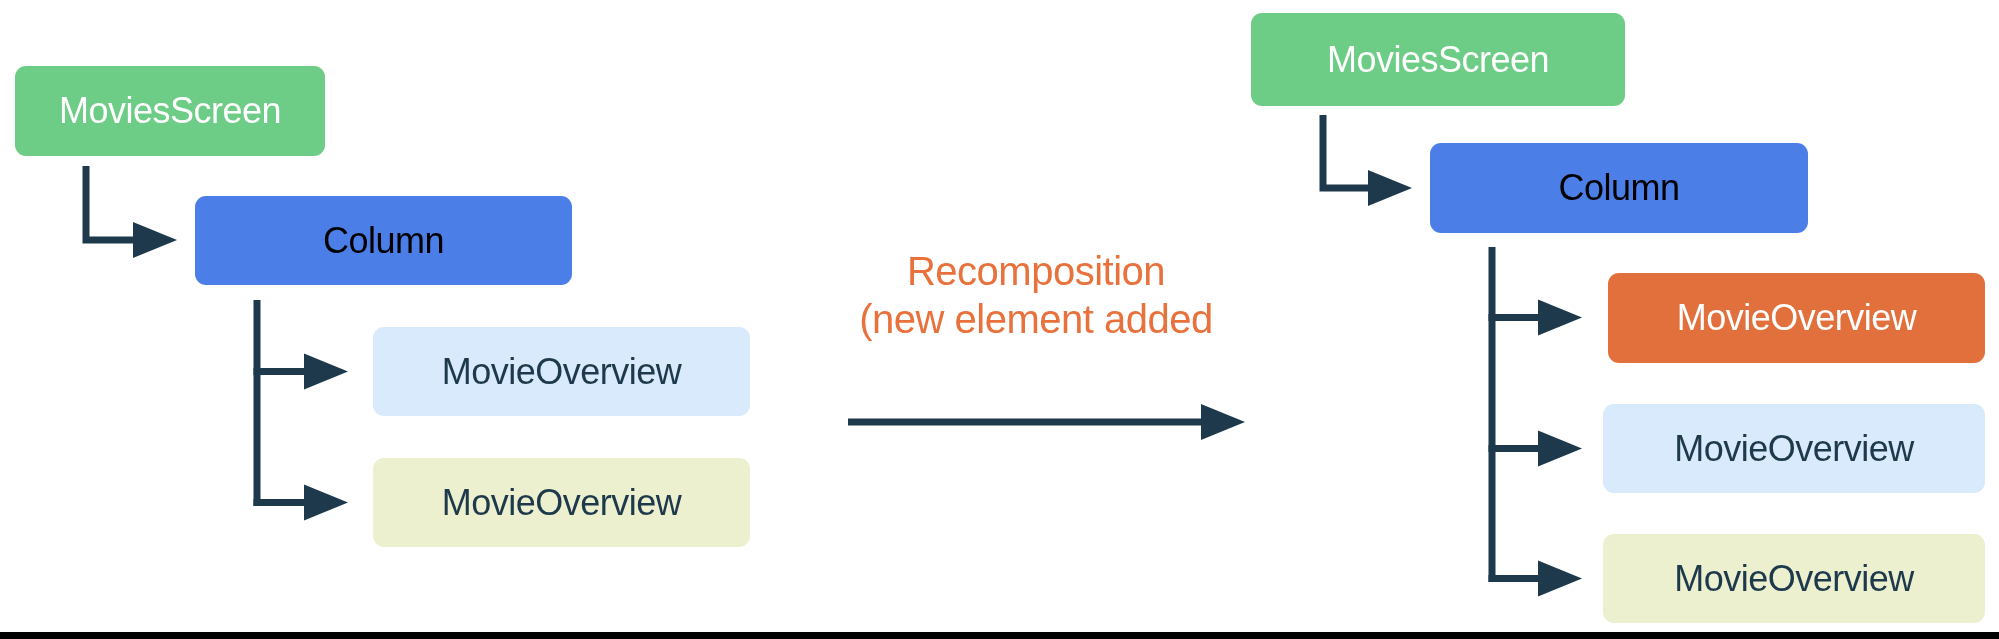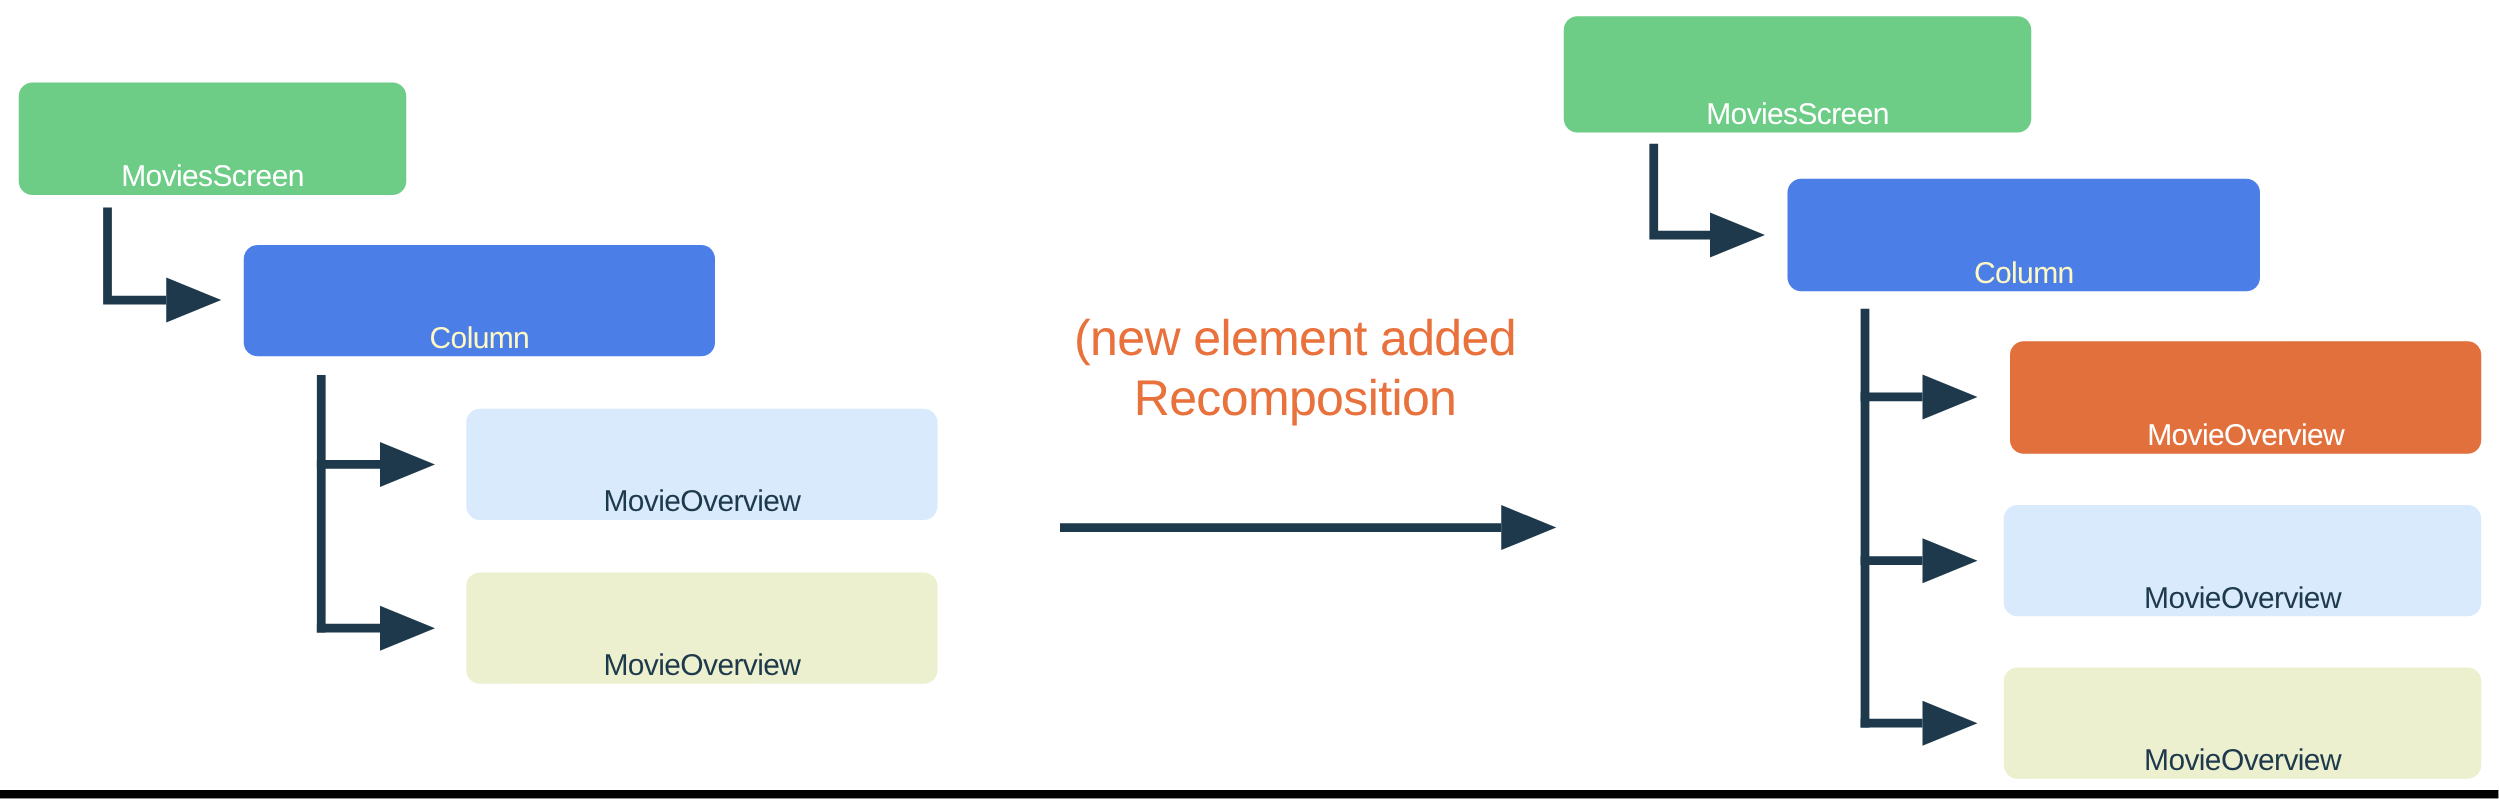--- a/index.html
+++ b/index.html
@@ -17,30 +17,30 @@
   }
   .connector-layer {
     position: absolute;
     left: 0; top: 0;
     width: 1999px;
     height: 639px;
   }
   .node {
     position: absolute;
     display: flex;
-    align-items: flex-end;
+    align-items: center;
     justify-content: center;
     border-radius: 11px;
-    font-size: 24px;
+    font-size: 36px;
     font-weight: 500;
     letter-spacing: -0.5px;
     white-space: nowrap;
   }
   .node-green  { background: #6DCC86; color: #ffffff; }
-  .node-blue   { background: #4C7EE8; color: #fef9c3; }
+  .node-blue   { background: #4C7EE8; color: #000000; }
   .node-lblue  { background: #D8EAFB; color: #1D394B; }
   .node-cream  { background: #ECF0CF; color: #1D394B; }
   .node-orange { background: #E2703C; color: #ffffff; }
 
   
   .l-root   { left: 15px;   top: 66px;  width: 310px; height: 90px; }
   .l-column { left: 195px;  top: 196px; width: 377px; height: 89px; }
   .l-child1 { left: 373px;  top: 327px; width: 377px; height: 89px; }
   .l-child2 { left: 373px;  top: 458px; width: 377px; height: 89px; }
 
@@ -117,22 +117,22 @@
     <span>Column</span>
   </div>
   <div class="node node-lblue l-child1">
     <span>MovieOverview</span>
   </div>
   <div class="node node-cream l-child2">
     <span>MovieOverview</span>
   </div>
 
   <div class="annotation">
+    <div>Recomposition</div>
     <div>(new element added</div>
-    <div>Recomposition</div>
   </div>
 
   <div class="node node-green r-root">
     <span>MoviesScreen</span>
   </div>
   <div class="node node-blue r-column">
     <span>Column</span>
   </div>
   <div class="node node-orange r-child0">
     <span>MovieOverview</span>

